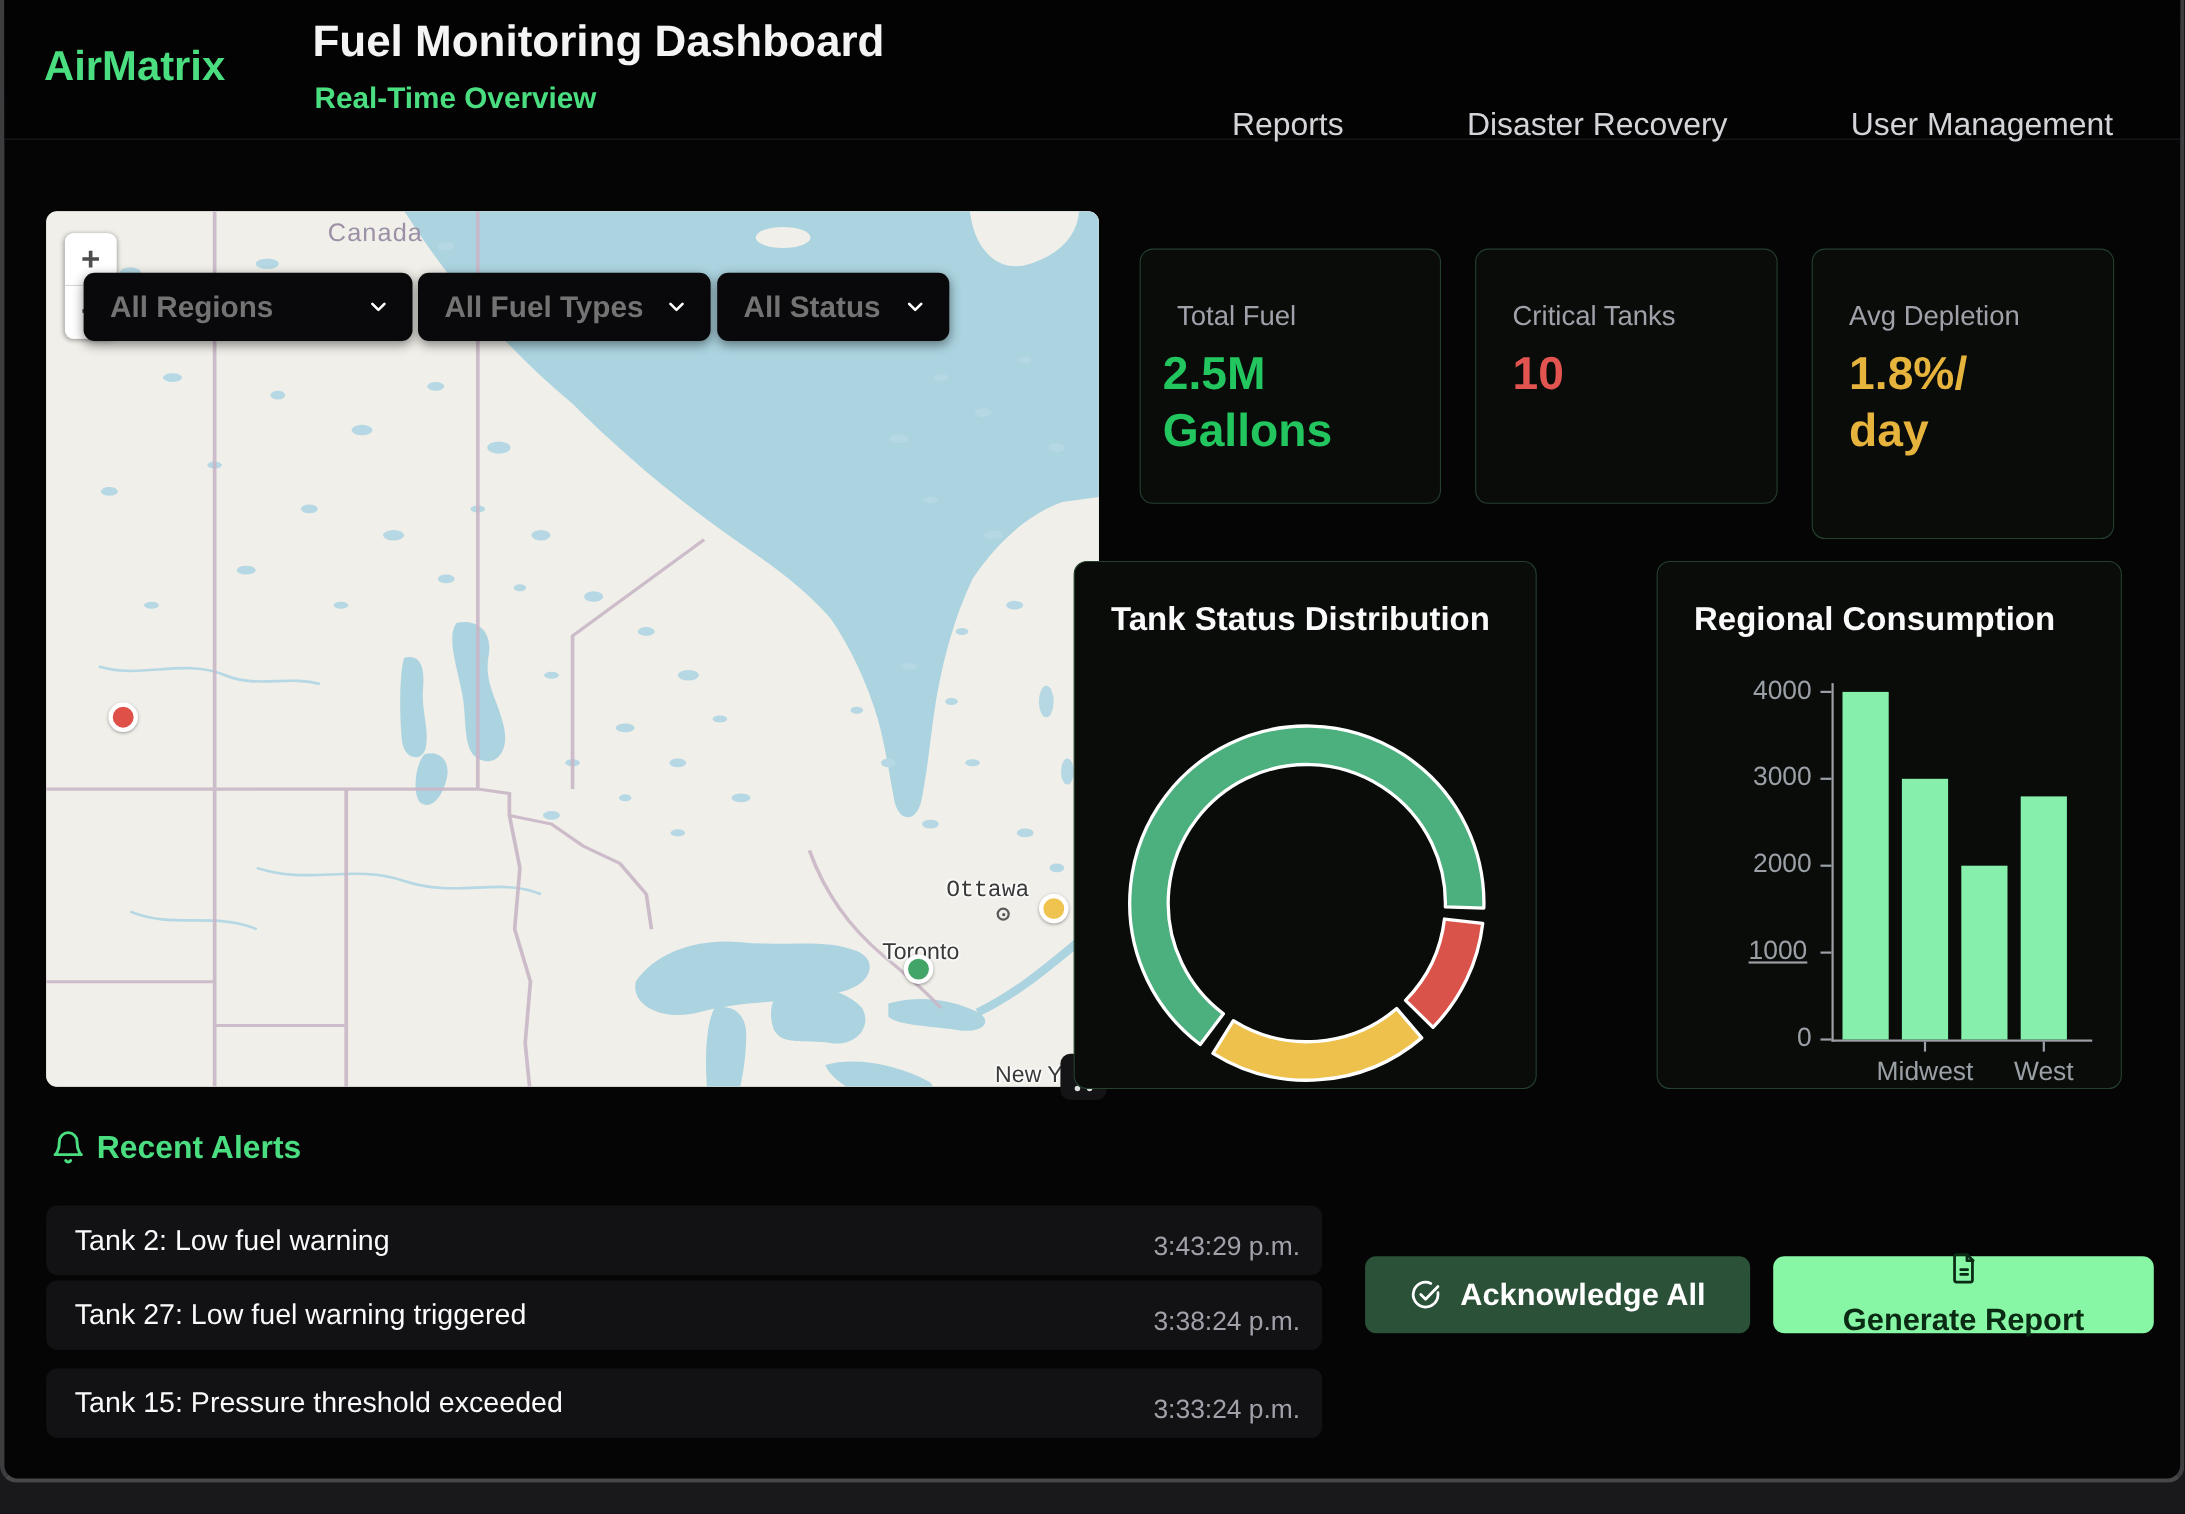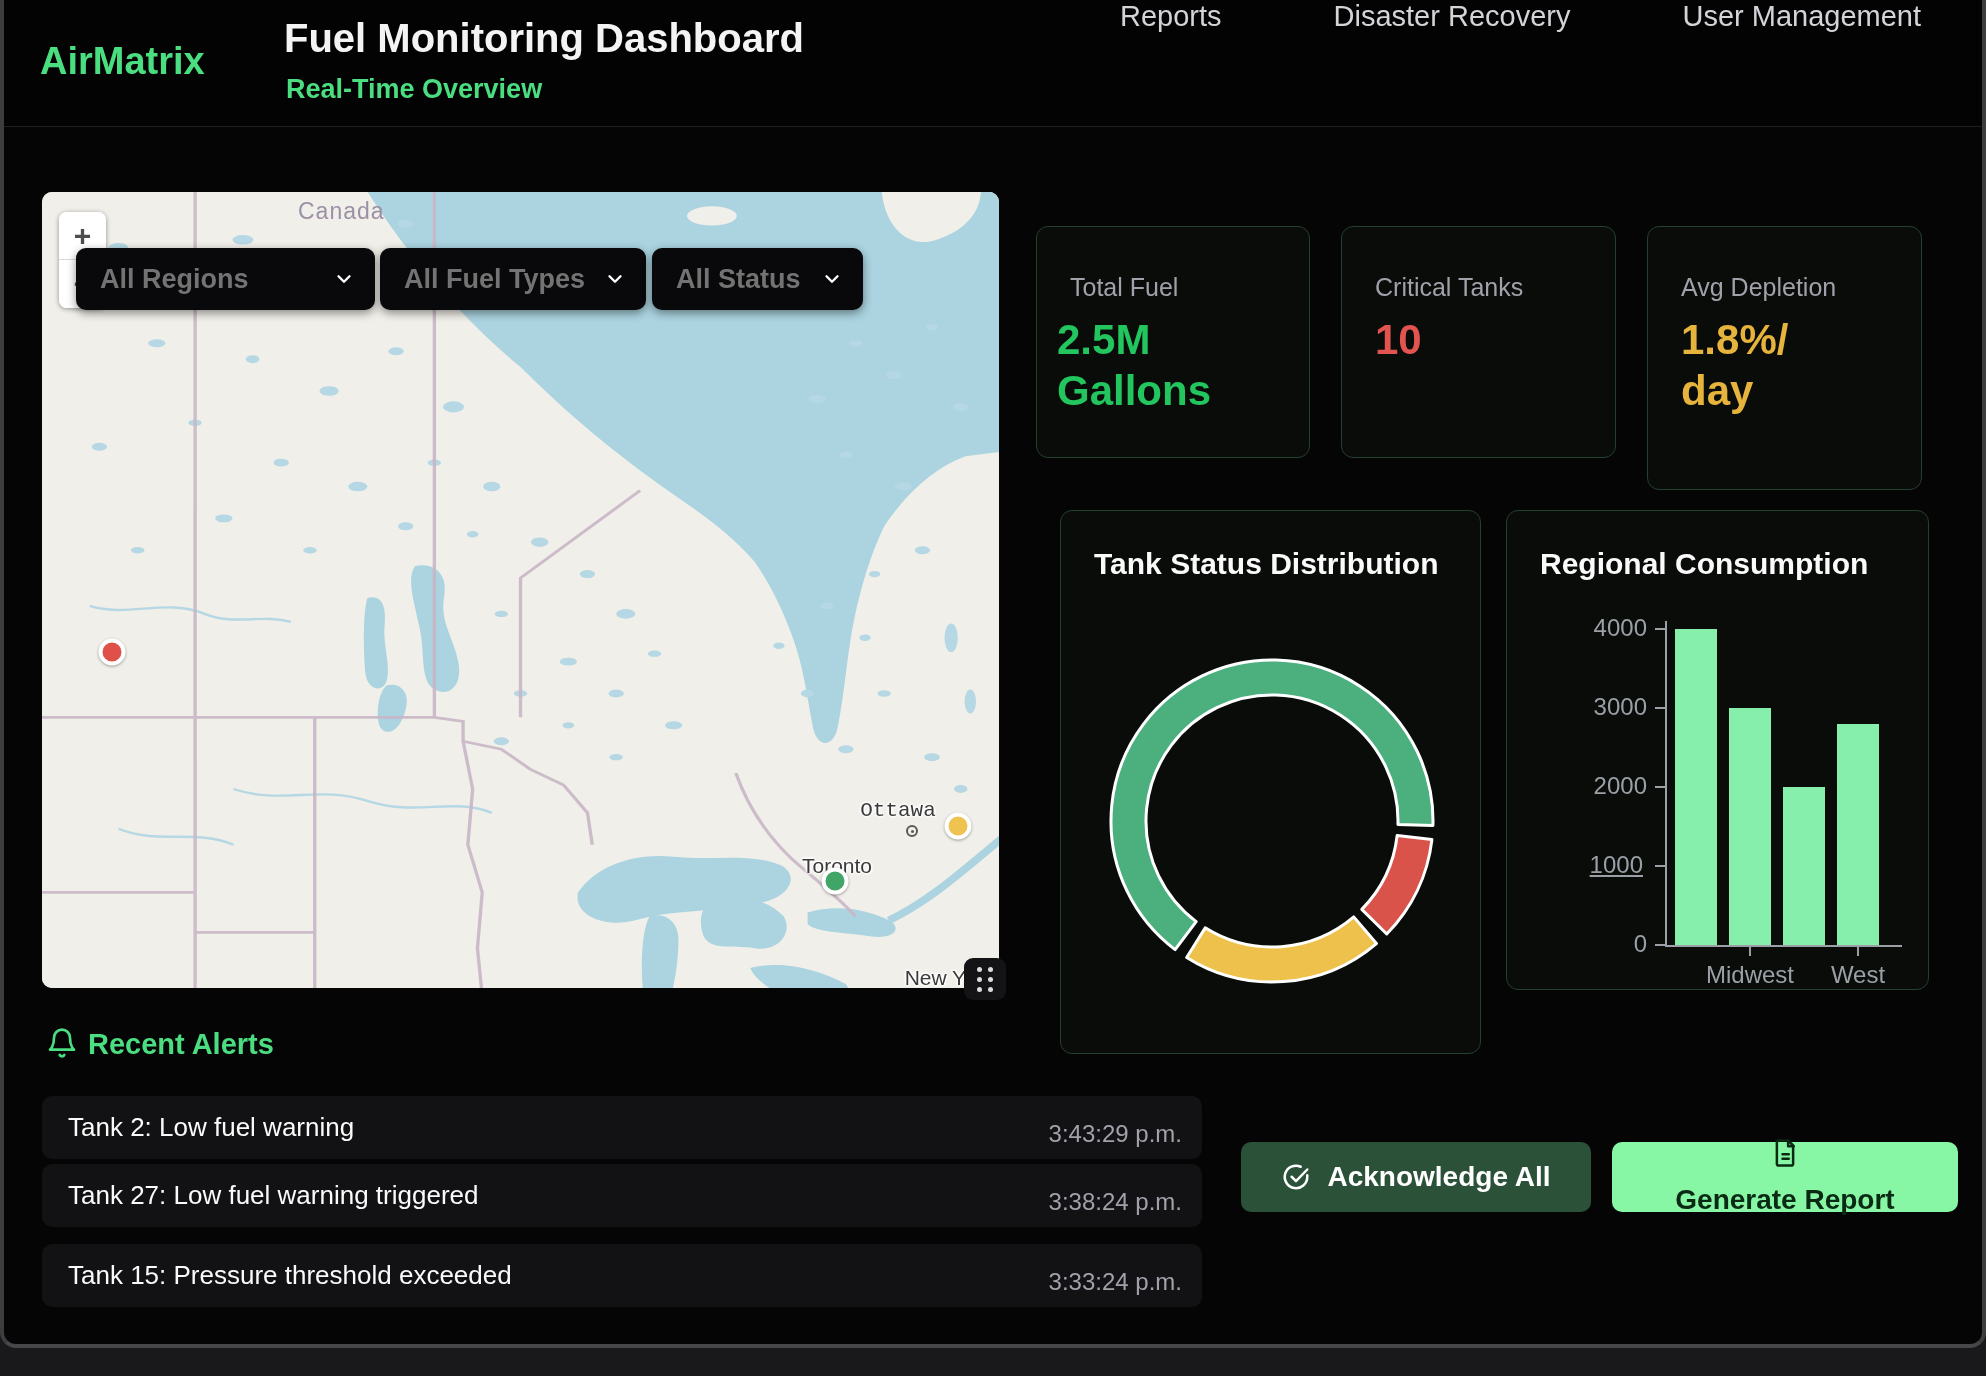--- a/index.html
+++ b/index.html
@@ -9,21 +9,21 @@
   .app { position:absolute; left:0; top:0; width:1986px; height:1348px;
          background:#050506; border-left:4px solid #3d3d40; border-right:4px solid #3d3d40;
          border-bottom:4px solid #47474a; border-radius:0 0 16px 16px; overflow:hidden; }
 
   
   .hdr { position:absolute; left:0; top:0; right:0; height:127px; background:#030304;
          border-bottom:1px solid #1f1f23; }
   .logo { position:absolute; left:36px; top:40px; font-size:38px; font-weight:700; color:#4ade80; }
   .title { position:absolute; left:280px; top:16px; font-size:40px; font-weight:700; color:#f4f4f5; }
   .subtitle { position:absolute; left:282px; top:74px; font-size:27px; font-weight:600; color:#4ade80; }
-  .nav { position:absolute; right:61px; top:0; height:131px; display:flex; align-items:flex-start; gap:112px; }
+  .nav { position:absolute; right:61px; top:0; height:131px; display:flex; align-items:flex-end; gap:112px; }
   .nav a { font-size:29px; color:#d4d4d8; text-decoration:none; cursor:pointer; white-space:nowrap; }
 
   
   .map { position:absolute; left:38px; top:192px; width:957px; height:796px; }
   .map-clip { position:absolute; inset:0; border-radius:10px; overflow:hidden; background:#f1efe9; cursor:grab; }
   .basemap { position:absolute; inset:0; width:100%; height:100%; }
   .country-label { position:absolute; left:256px; top:6px; width:200px; font-size:23px;
                    letter-spacing:1px; color:#9c90a6; }
   .city { position:absolute; transform:translate(-50%,-50%); font-size:21px; color:#3a3a3a;
           white-space:nowrap;
@@ -55,21 +55,21 @@
   .card { position:absolute; background:#0a0c0a; border:1.5px solid #24402e; border-radius:12px; }
   .stat-1 { left:1032px; top:226px; width:274px; height:232px; }
   .stat-2 { left:1337px; top:226px; width:275px; height:232px; }
   .stat-3 { left:1643px; top:226px; width:275px; height:264px; }
   .slabel { display:block; margin:46px 0 0 33px; font-size:25px; color:#a1a1aa; }
   .sval { display:block; margin:12px 0 0 33px; font-size:42px; font-weight:800; line-height:1.22; }
   .val-green  { color:#22c55e;margin-left:20px; }
   .val-red    { color:#e25450; }
   .val-yellow { color:#e6b33c; }
 
-  .chart-1 { left:1056px; top:510px; width:421px; height:544px; }
+  .chart-1 { left:972px; top:510px; width:421px; height:480px; }
   .chart-2 { left:1502px; top:510px; width:423px; height:480px; }
   .ctitle { position:absolute; left:33px; top:36px; font-size:30px; font-weight:700; color:#fafafa; }
   .donut-svg { position:absolute; left:41px; top:140px; width:340px; height:340px; }
   .bars-plot { position:absolute; inset:0; }
   .bars-plot .bar { position:absolute; }
   .bars-plot .axis { position:absolute; background:#9aa0a6; }
   .bars-plot .ytick-label { position:absolute; width:90px; text-align:right; font-size:24px; color:#9aa0a6; }
   .bars-plot .xtick-label { position:absolute; width:160px; text-align:center; font-size:24px; color:#9aa0a6; }
 
   

